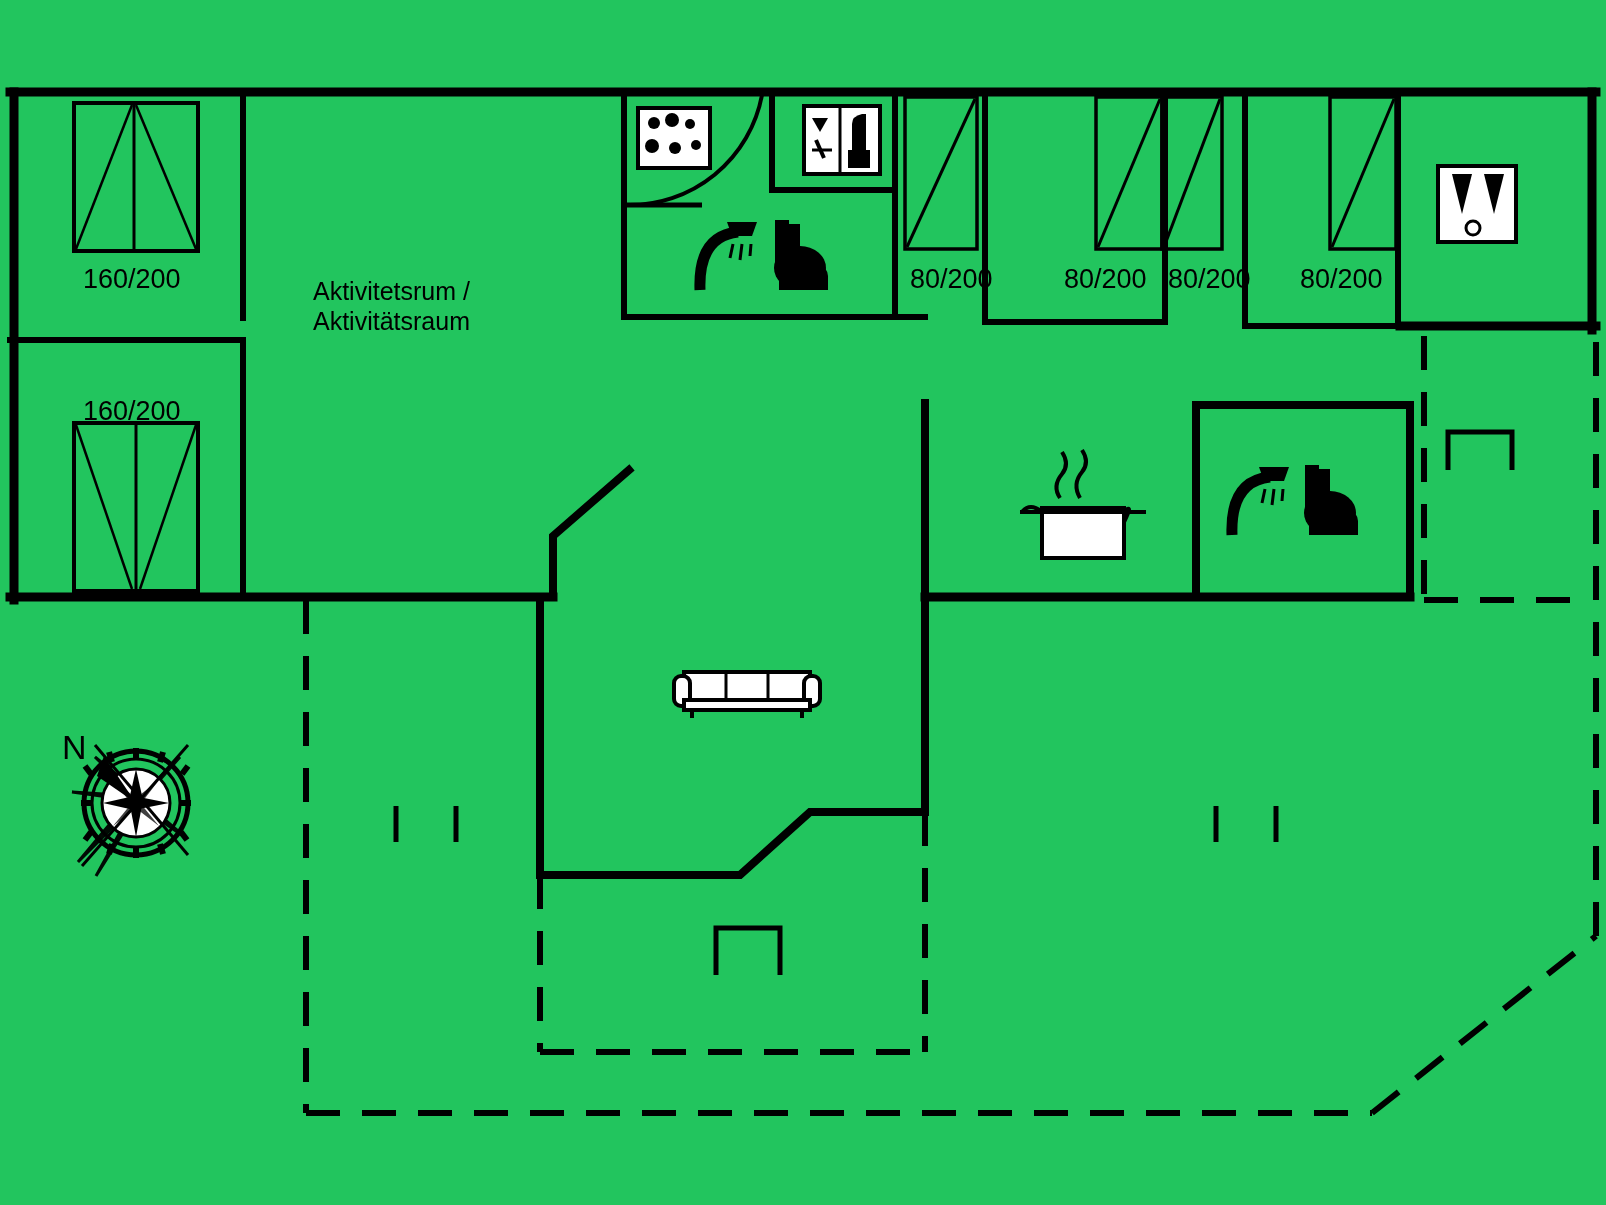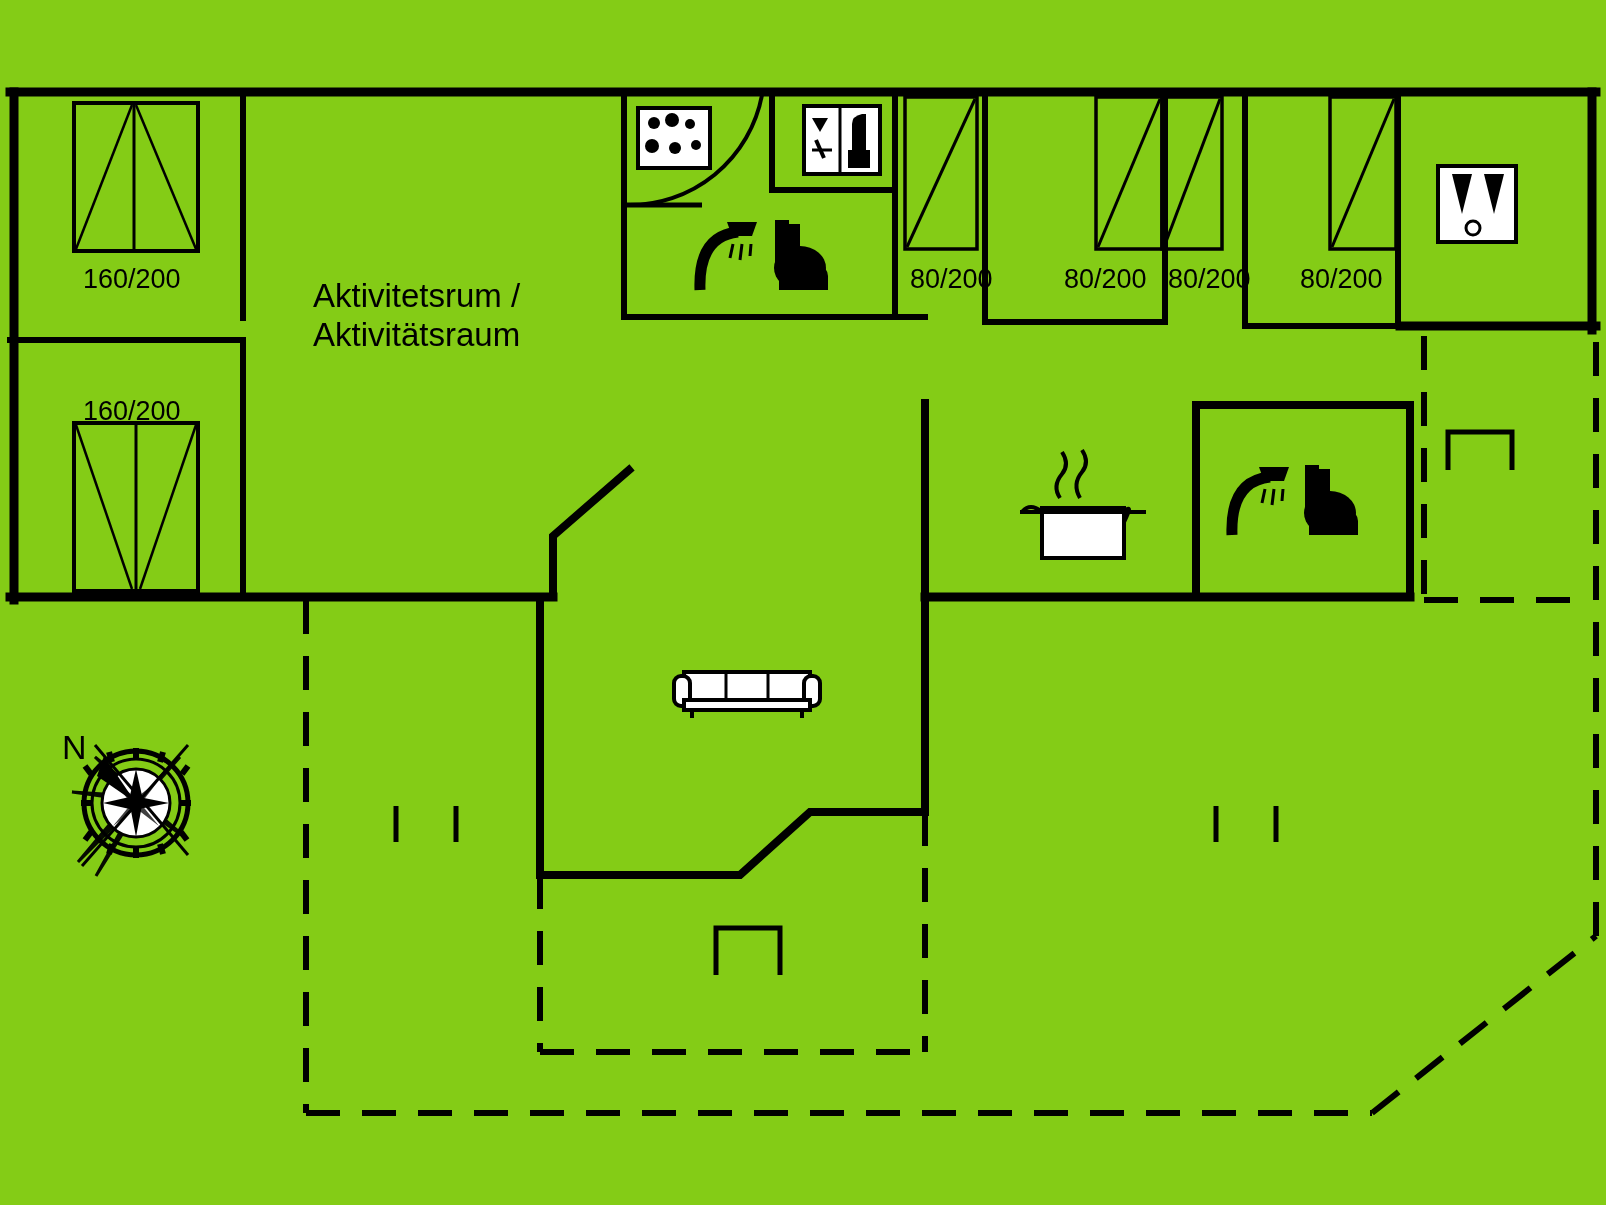--- a/index.html
+++ b/index.html
@@ -7,41 +7,41 @@
     padding: 0;
     background: #ffffff;
   }
   body {
     font-family: "Liberation Sans", sans-serif;
   }
   #floorplan {
     position: relative;
     width: 1606px;
     height: 1205px;
-    background: #84cc16;
+    background: #22c55e;
     overflow: hidden;
   }
   #plan-svg {
     position: absolute;
     left: 0;
     top: 0;
     width: 1606px;
     height: 1205px;
   }
   .label {
     position: absolute;
     color: #000000;
     white-space: pre;
     line-height: 1.18;
   }
   .dim-label {
     font-size: 27px;
   }
   .room-label {
-    font-size: 33px;
+    font-size: 25px;
   }
   .compass-n {
     font-size: 34px;
   }
 </style>
 </head>
 <body>
 
 <div id="floorplan">
 

